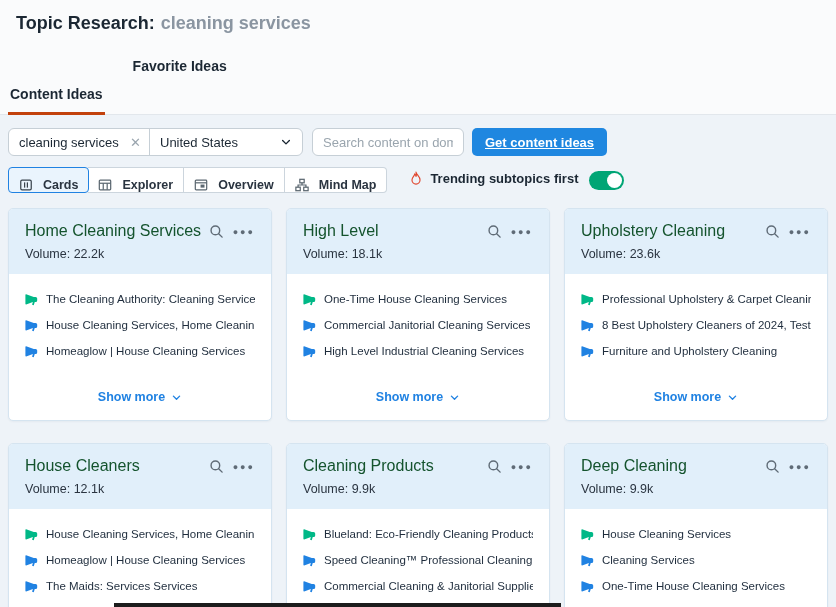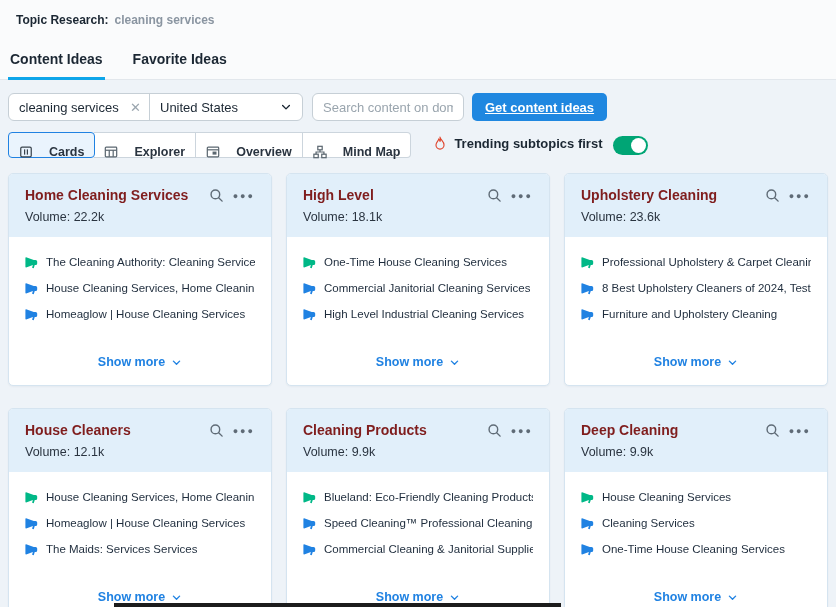--- a/index.html
+++ b/index.html
@@ -6,53 +6,53 @@
   html,body { width:836px; height:607px; }
   body {
     font-family:"Liberation Sans", sans-serif;
     background:#eef3f8;
     position:relative;
     overflow:hidden;
     color:#1b2733;
   }
   
   .top-area { background:#fafbfc; padding-top:13px; }
-  .page-title-row { padding:0 16px; font-size:12px; font-weight:700; }
+  .page-title-row { padding:0 16px; font-size:18px; font-weight:700; }
   .page-title-row .query { color:#8a95a1; margin-left:6px; }
   .tabs { display:flex; gap:26px; padding:0 0 0 8px; margin-top:24px; border-bottom:1px solid #e2e7ec; }
   .tab { font-size:14px; font-weight:700; padding:0 2px 10px 2px; cursor:pointer; position:relative; }
-  .tab.active { border-bottom:3px solid #0ea5e9; margin-bottom:-1px; }
+  .tab.active { border-bottom:3px solid #c2410c; margin-bottom:-1px;margin-top:28px; }
   
   .filters { padding:13px 8px 0 8px; }
   .filter-row1 { display:flex; align-items:center; gap:8px; }
   .kw-group { display:flex; align-items:stretch; height:28px; background:#fff; border:1px solid #c6cfd6; border-radius:6px; overflow:hidden; }
   .kw-input-wrap { display:flex; align-items:center; padding:0 8px 0 10px; width:140px; }
   .kw-input { border:none; outline:none; font-size:13px; width:100px; color:#1b2733; font-family:inherit; background:transparent; }
   .clear-x { color:#9aa5ae; font-size:13px; cursor:pointer; margin-left:auto; }
   .kw-divider { width:1px; background:#c6cfd6; }
   .country-select { display:flex; align-items:center; width:152px; padding:8px 10px; font-size:13px; cursor:pointer; }
   .country-select .chev { margin-left:auto; }
   .domain-input { height:28px; width:152px; border:1px solid #c6cfd6; border-radius:6px; background:#fff; font-size:13px; padding:0 10px; outline:none; font-family:inherit; color:#1b2733; margin-left:1px; }
   .domain-input::placeholder { color:#9aa5ae; }
   .cta-btn { height:28px; border:none; border-radius:5px; background:#1f87e0; color:#fff; font-size:13px; font-weight:700; padding:0 13px; cursor:pointer; font-family:inherit;text-decoration:underline; }
   .filter-row2 { display:flex; align-items:center; margin-top:11px; }
   .seg-group { display:flex; }
-  .seg-btn { display:flex; align-items:flex-start; gap:16px; height:26px; padding:12px 10px; background:#fff; border:1px solid #ccd5dd; border-left-width:0; font-size:12.5px; font-weight:600; color:#2a3440; cursor:pointer; font-family:inherit; }
+  .seg-btn { display:flex; align-items:flex-end; gap:10px; height:26px; padding:0 10px; background:#fff; border:1px solid #ccd5dd; border-left-width:0; font-size:12.5px; font-weight:600; color:#2a3440; cursor:pointer; font-family:inherit; }
   .seg-btn:first-child { border-left-width:1px; border-radius:4px 0 0 4px; }
   .seg-btn:last-child { border-radius:0 4px 4px 0; }
   .seg-btn.active { border:1px solid #2082e2; background:#eaf4fd; border-radius:4px; position:relative; z-index:2; margin-right:-1px; }
   .trending { display:flex; align-items:flex-start; gap:7px; margin-left:22px; font-size:13px; font-weight:600; }
   .toggle { width:35px; height:19px; border-radius:10px; background:#00a575; position:relative; cursor:pointer; margin-left:4px; }
   .toggle .knob { position:absolute; right:2px; top:2px; width:15px; height:15px; background:#fff; border-radius:50%; }
   
   .cards-grid { display:grid; grid-template-columns:repeat(3,1fr); column-gap:14px; row-gap:22px; padding:0 8px; margin-top:15px; }
   .card { background:#fff; border:1px solid #d5e4f0; border-radius:5px; height:213px; display:flex; flex-direction:column; overflow:hidden; box-shadow:0 1px 2px rgba(30,60,90,.05); }
   .card-head { background:#e1effa; padding:13px 16px 13px 16px; }
   .card-head-top { display:flex; align-items:center; }
-  .card-title { font-size:14px; font-weight:700; color:#7f1d1d; }
+  .card-title { font-size:16px; font-weight:400; color:#14532d; }
   .card-actions { margin-left:auto; display:flex; align-items:center; gap:9px; }
   .card-actions svg { cursor:pointer; }
   .dots { color:#5f6b76; font-size:9px; letter-spacing:2px; cursor:pointer; line-height:1; padding-top:3px; }
   .card-volume { font-size:12.5px; color:#2a3440; margin-top:7px; }
   .card-body { flex:1; padding:19px 16px 0 16px; }
   .idea { display:flex; align-items:flex-start; gap:8px; margin-bottom:13px; cursor:pointer; }
   .idea-text { font-size:11.5px; color:#1e2c3c; line-height:1.1; white-space:nowrap; overflow:hidden; }
   .card-foot { text-align:center; padding-bottom:15px; }
   .show-more { font-size:12.5px; font-weight:600; color:#2082e2; cursor:pointer; display:inline-flex; align-items:center; gap:6px; text-decoration:none;justify-content:space-between; }
   

